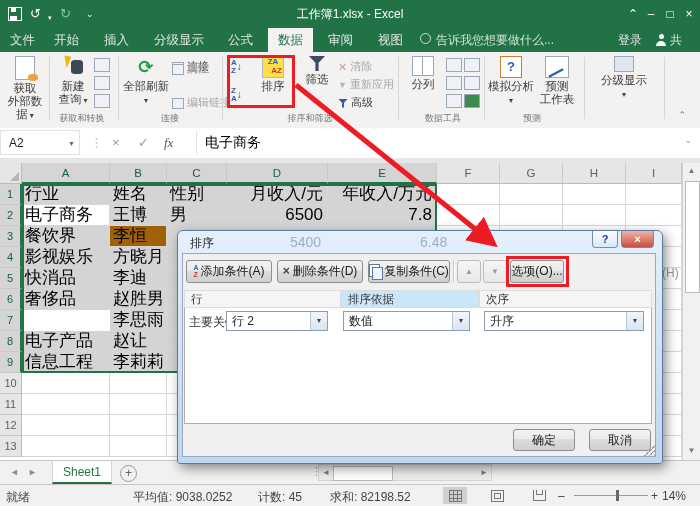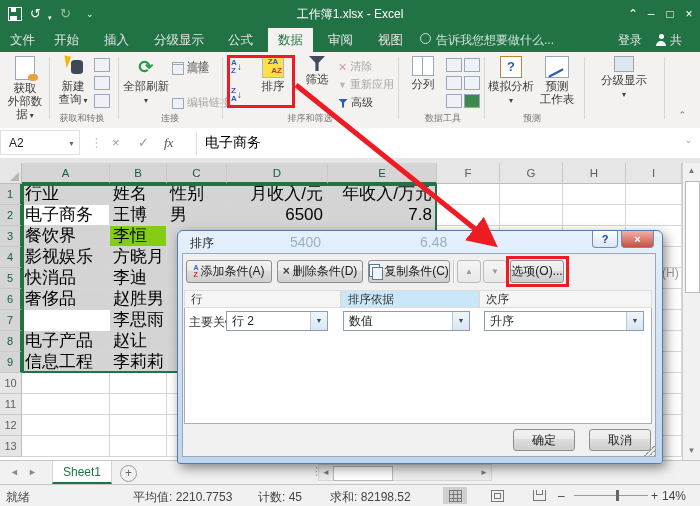--- a/index.html
+++ b/index.html
@@ -294,21 +294,21 @@
           <div class="cell num selcell" style="width: 101px;">6500</div>
           <div class="cell num selcell" style="width: 109px;">7.8</div>
           <div class="cell num" style="width: 63px;"></div>
           <div class="cell num" style="width: 63px;"></div>
           <div class="cell num" style="width: 63px;"></div>
           <div class="cell num" style="width: 56px;"></div>
         </div>
         <div class="grow">
           <div class="rowh sel">3</div>
           <div class="cell selcell" style="width: 88px;">餐饮界</div>
-          <div class="cell selcell zb" style="width: 57px; background: #84cc16;">李恒</div>
+          <div class="cell selcell zb" style="width: 57px; background: #a16207;">李恒</div>
           <div class="cell selcell" style="width: 60px;"></div>
           <div class="cell num selcell" style="width: 101px;"></div>
           <div class="cell num selcell" style="width: 109px;"></div>
           <div class="cell num" style="width: 63px;"></div>
           <div class="cell num" style="width: 63px;"></div>
           <div class="cell num" style="width: 63px;"></div>
           <div class="cell num" style="width: 56px;"></div>
         </div>
         <div class="grow">
           <div class="rowh sel">4</div>
@@ -477,21 +477,21 @@
     <span id="tdots">⋮</span>
     <div id="hscroll">
       <span class="harrow" style="left:3px;">◄</span>
       <div id="hthumb"></div>
       <span class="harrow" style="right:3px;">►</span>
     </div>
   </div>
 
   <div id="statusbar">
     <span class="sitem" style="left:6px;">就绪</span>
-    <span class="sitem" style="left:133px;">平均值: 2210.7753</span>
+    <span class="sitem" style="left:133px;">平均值: 9038.0252</span>
     <span class="sitem" style="left:258px;">计数: 45</span>
     <span class="sitem" style="left:330px;">求和: 82198.52</span>
     <span class="viewicon" style="left:443px;background:#cfcfcf;"><span class="vi-grid"></span></span>
     <span class="viewicon" style="left:485px;"><span class="vi-page"></span></span>
     <span class="viewicon" style="left:527px;"><span class="vi-break"></span></span>
     <span class="sitem" style="left:558px;">–</span>
     <div id="zoomtrack"></div>
     <div id="zoomthumb"></div>
     <span class="sitem" style="left:651px;">+</span>
     <span class="sitem" style="left:662px;">14%</span>

